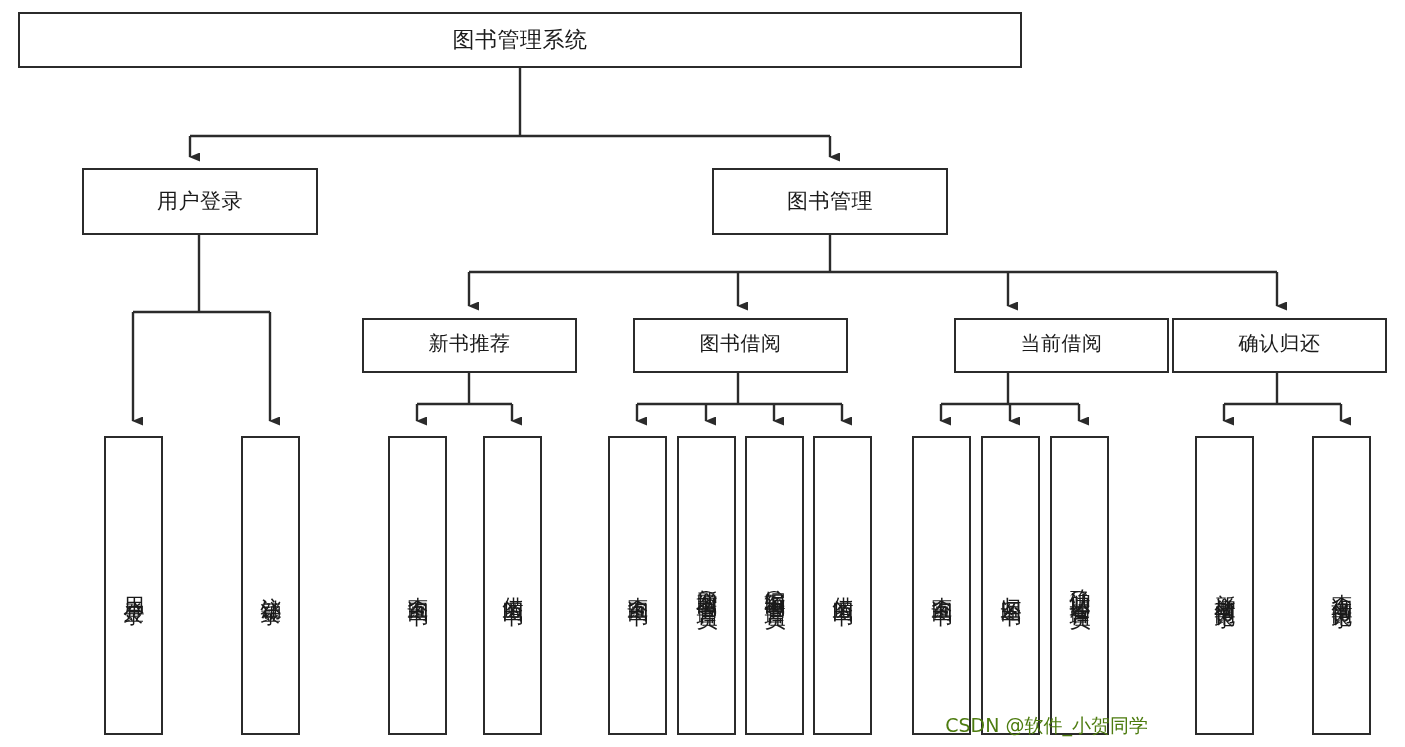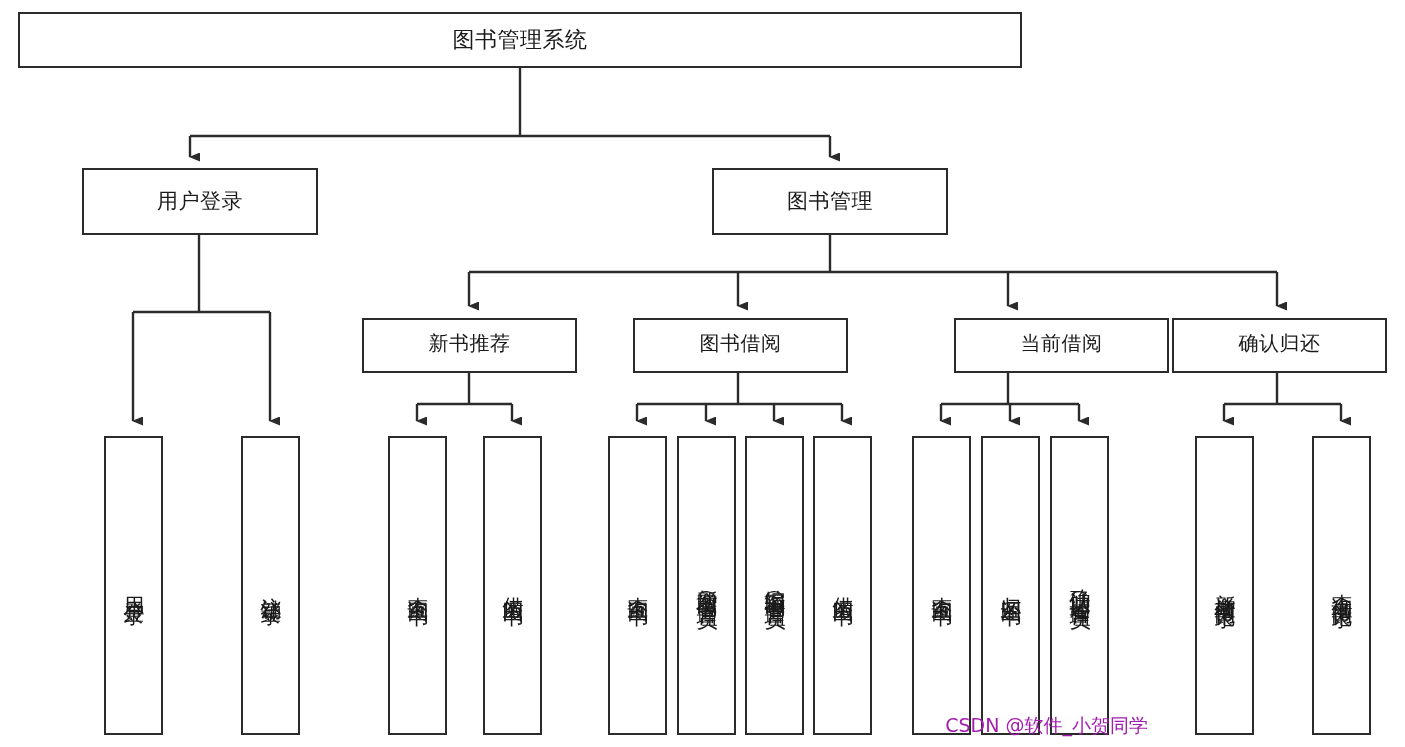--- a/index.html
+++ b/index.html
@@ -51,21 +51,21 @@
     text-orientation: upright;
     font-size: 21px;
     letter-spacing: 3px;
     line-height: 1;
   }
   .watermark {
     position: absolute;
     right: 8px;
     bottom: 8px;
     font-size: 19px;
-    color: #a21caf;
+    color: #4d7c0f;
     font-family: "DejaVu Sans", "Liberation Sans", sans-serif;
     white-space: nowrap;
     pointer-events: none;
   }
 </style>
 </head>
 <body>
 
 <div id="diagram-root">
 

